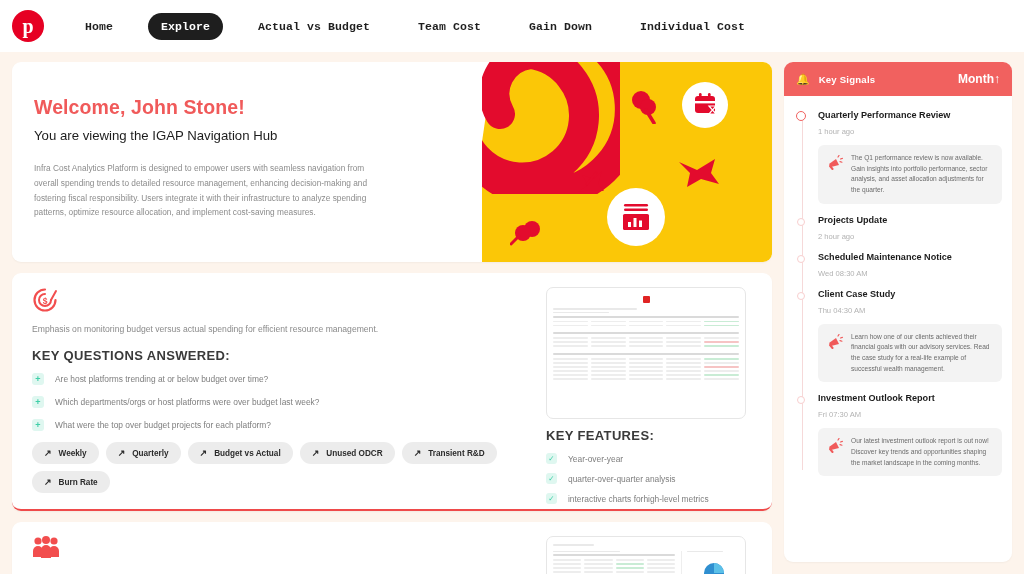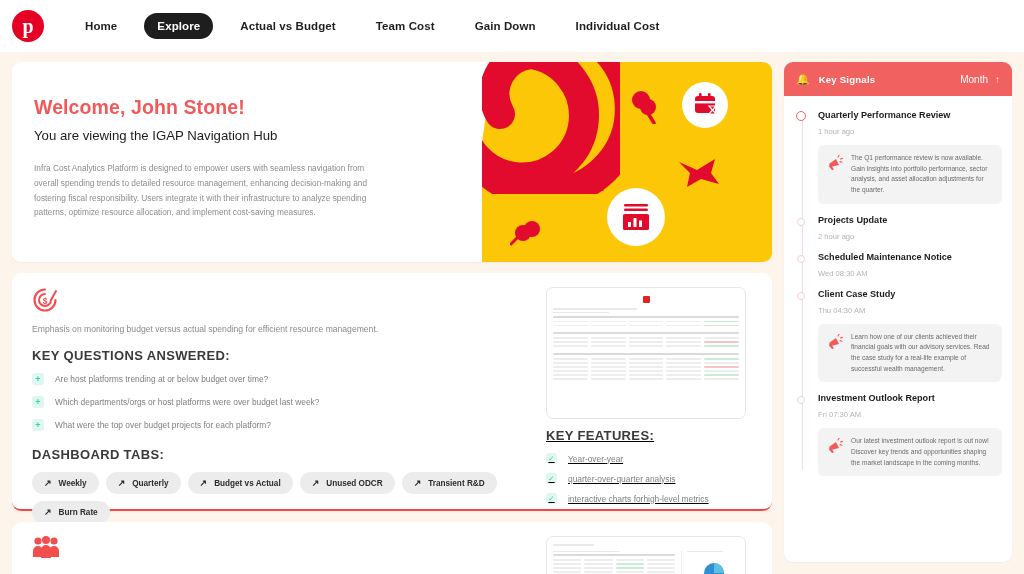--- a/index.html
+++ b/index.html
@@ -21,21 +21,21 @@
     position: relative; z-index: 30;
   }
   .logo {
     width: 32px; height: 32px; border-radius: 50%;
     background: #e60023;
     display: flex; align-items: center; justify-content: center;
     color: #fff; font-weight: bold; font-size: 20px;
     font-family: "Liberation Serif", serif;
     line-height: 1; flex: 0 0 auto;
   }
-  .navlinks { display: flex; align-items: center; margin-left: 28px; gap: 14px; }
+  .navlinks { display: flex; align-items: center; margin-left: 28px; gap: 22px; font-family: Liberation Mono, monospace; }
   .navlink {
     font-size: 11.5px; font-weight: bold; color: #1f1f1f;
     padding: 7px 13px; border-radius: 16px; white-space: nowrap;
     cursor: pointer; letter-spacing: .1px;
   }
   .navlink.active { background: #1e1e1e; color: #ffffff; }
 
   
   .page {
     position: relative;
@@ -115,21 +115,21 @@
   .qtext { font-size: 8.4px; color: #7e7e7e; }
   .tabs-row { display: flex; gap: 7px; flex-wrap: wrap; margin-top: 2px; }
   .tab-chip {
     background: #ececec; border-radius: 13px; padding: 6px 12px;
     font-size: 8.2px; color: #2b2b2b; font-weight: bold;
     display: flex; align-items: center; gap: 7px; cursor: pointer;
     white-space: nowrap;
   }
   .tab-chip .arr { font-size: 9px; color: #2b2b2b; }
 
-  .fcard-right { flex: 1 1 auto; padding-left: 14px; position: relative; text-decoration: underline; }
+  .fcard-right { flex: 1 1 auto; padding-left: 14px; position: relative; }
   .thumb {
     width: 200px; height: 132px; background: #ffffff;
     border: 1px solid #e6e6e6; border-radius: 7px; overflow: hidden;
     position: relative; padding: 7px 6px;
   }
   .thumb.wide { width: 200px; height: 120px; }
   .th-dot { width: 7px; height: 7px; background: #e02424; border-radius: 1px; margin: 1px auto 5px auto; }
   .th-line { height: 1.6px; background: #e9e9e9; border-radius: 1px; margin-bottom: 2.2px; }
   .th-row { display: flex; gap: 3px; margin-bottom: 2.2px; }
   .th-cell { height: 1.8px; background: #ededed; border-radius: 1px; flex: 1 1 auto; }
@@ -145,22 +145,22 @@
     display: flex; flex-direction: column;
   }
   .ks-head {
     background: #f1615f; color: #ffffff; height: 34px;
     display: flex; align-items: center; padding: 0 12px;
     flex: 0 0 34px;
   }
   .ks-bell { font-size: 11px; margin-right: 9px; }
   .ks-title { font-size: 9.6px; font-weight: bold; letter-spacing: .2px; }
   .ks-right {
-    margin-left: auto; display: flex; align-items: center; gap: 7px;
-    font-size: 10px; font-weight: normal; cursor: pointer;
+    margin-left: auto; display: flex; align-items: center; 
+    font-size: 12px; font-weight: bold; cursor: pointer;
   }
   .ks-body {
     flex: 1 1 auto; overflow: hidden; padding: 14px 10px 0 12px;
     position: relative;
   }
   .timeline { position: relative; padding-left: 22px; }
   .timeline::before {
     content: ""; position: absolute; left: 5.5px; top: 6px; bottom: 6px;
     width: 1.5px; background: #f6d9d9;
   }
@@ -272,21 +272,20 @@
             </li>
             <li class="qitem">
               <span class="plus-chip">+</span>
               <span class="qtext">Which departments/orgs or host platforms were over budget last week?</span>
             </li>
             <li class="qitem">
               <span class="plus-chip">+</span>
               <span class="qtext">What were the top over budget projects for each platform?</span>
             </li>
           </ul>
-        <div class="sec-label" style="margin-top:16px;">DASHBOARD TABS:</div>
         <div class="tabs-row" id="tabs-row">
             <div class="tab-chip">
               <span class="arr">↗</span>
               <span>Weekly</span>
             </div>
             <div class="tab-chip">
               <span class="arr">↗</span>
               <span>Quarterly</span>
             </div>
             <div class="tab-chip">

